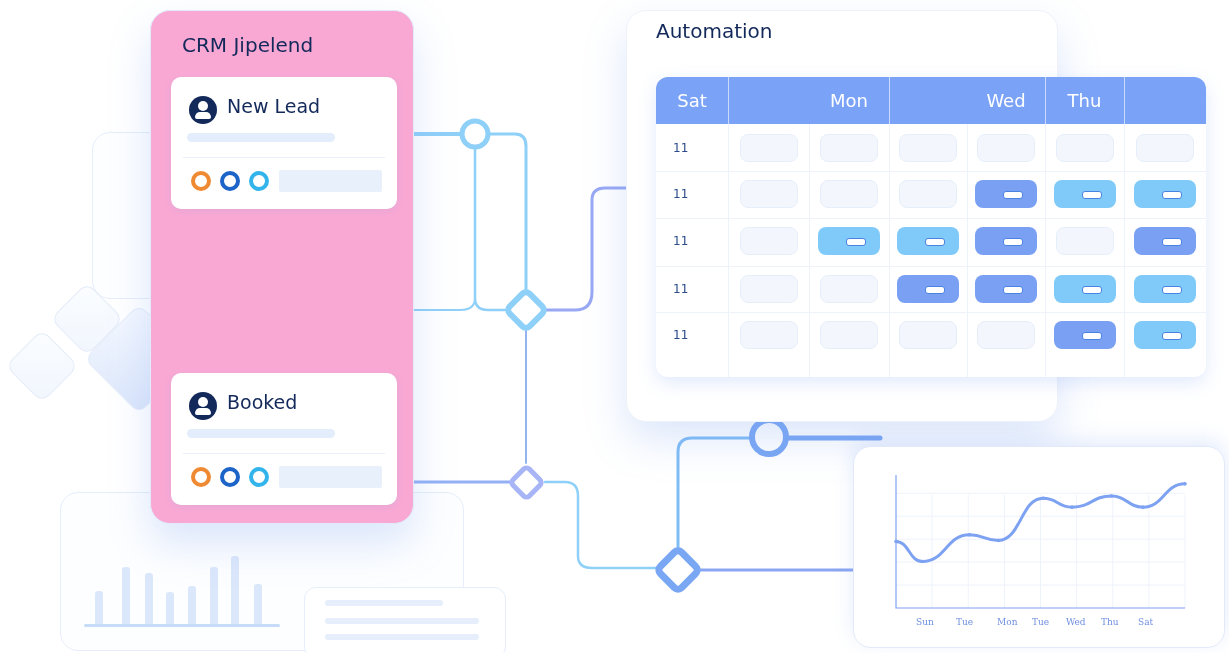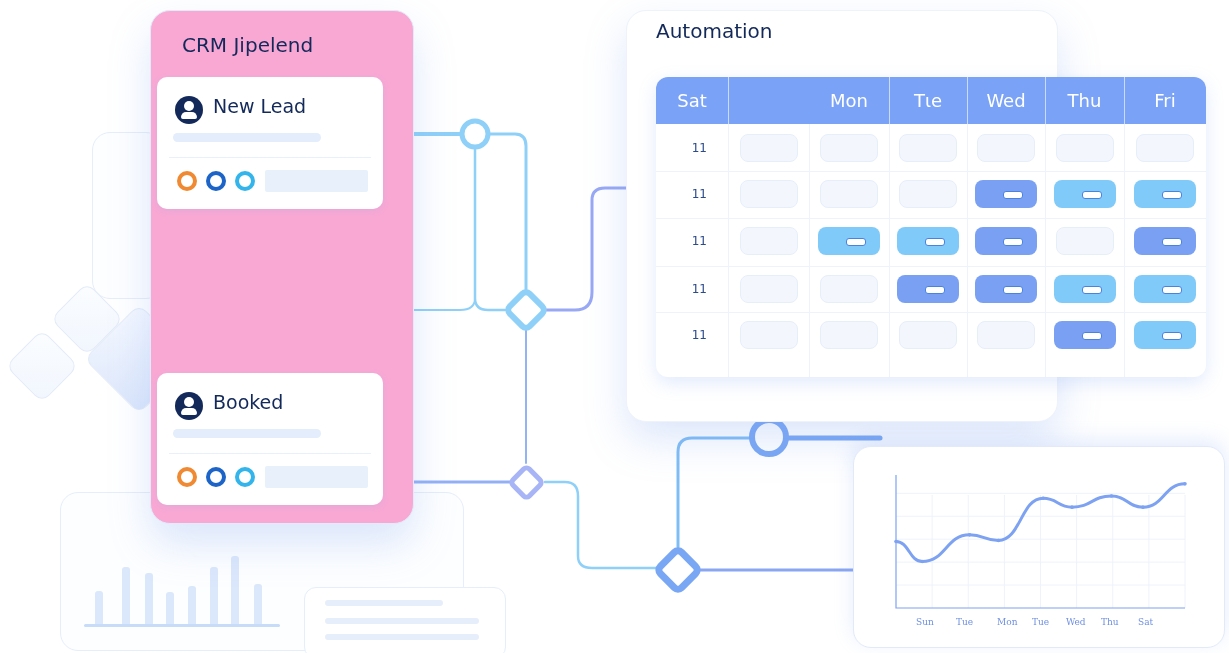--- a/index.html
+++ b/index.html
@@ -5,41 +5,41 @@
   html,body{margin:0;padding:0;}
   body{width:1229px;height:653px;position:relative;overflow:hidden;background:#ffffff;font-family:"DejaVu Sans","Liberation Sans",sans-serif;color:#0f2a5c;}
   .abs{position:absolute;}
   
   .bg-panel{position:absolute;border:1px solid #e6eefb;border-radius:18px;background:#fdfeff;}
   .diamond{position:absolute;width:50px;height:50px;transform:rotate(45deg);border:1px solid #e3ebf8;border-radius:10px;background:linear-gradient(135deg,#fbfdff,#f1f6fe);}
   .diamond.big{width:76px;height:76px;background:linear-gradient(135deg,#f6f9ff,#dbe6fb);}
   
   .crm{position:absolute;left:150px;top:10px;width:262px;height:512px;border-radius:20px;background:#f9a8d4;border:1px solid #e1ebfb;box-shadow:0 20px 40px rgba(120,160,240,.25);}
   .crm-title{position:absolute;left:31px;top:22px;font-size:20px;color:#13295a;}
-  .card{position:absolute;left:6px;width:226px;height:132px;background:#fff;border-radius:10px;box-shadow:0 2px 6px rgba(140,170,230,.18);}
+  .card{position:absolute;left:20px;width:226px;height:132px;background:#fff;border-radius:10px;box-shadow:0 2px 6px rgba(140,170,230,.18);}
   .card .avatar{position:absolute;left:18px;top:19px;width:28px;height:28px;border-radius:50%;background:#13295a;}
   .card .avatar::before{content:"";position:absolute;left:9px;top:5px;width:10px;height:10px;border-radius:50%;background:#fff;}
   .card .avatar::after{content:"";position:absolute;left:6px;top:16px;width:16px;height:7px;border-radius:8px 8px 3px 3px;background:#fff;}
   .card .name{position:absolute;left:56px;top:18px;font-size:19px;color:#13295a;}
   .card .bar{position:absolute;left:16px;top:56px;width:148px;height:9px;border-radius:5px;background:#e3edfc;}
   .card .sep{position:absolute;left:12px;right:12px;top:80px;height:1px;background:#e8f0fb;}
   .dot{position:absolute;top:94px;width:12px;height:12px;border-radius:50%;border:4px solid;background:#fff;}
   .dot.o{left:20px;border-color:#f08a32;}
   .dot.b{left:49px;border-color:#1c64c8;}
   .dot.c{left:78px;border-color:#33b5ec;}
   .card .field{position:absolute;left:108px;top:93px;width:103px;height:22px;background:#e8f0fc;border-radius:2px;}
   
   .auto-bg{position:absolute;left:626px;top:10px;width:430px;height:410px;border-radius:20px;background:#fff;border:1px solid #edf2fb;box-shadow:0 18px 40px rgba(120,160,240,.25);}
   .auto-title{position:absolute;left:656px;top:19px;font-size:20px;color:#13295a;}
   .cal{position:absolute;left:656px;top:77px;width:550px;height:300px;background:#fff;border-radius:12px;box-shadow:0 6px 18px rgba(120,160,240,.22);overflow:hidden;}
   .cal-head{position:absolute;left:0;top:0;width:100%;height:47px;background:#7aa2f6;}
   .cal-head .h{position:absolute;top:0;height:47px;line-height:47px;text-align:center;color:#fff;font-size:18px;border-right:1px solid rgba(255,255,255,.6);}
   .cal .vline{position:absolute;top:47px;bottom:0;width:1px;background:#eef3fb;}
   .cal .hline{position:absolute;left:0;right:0;height:1px;background:#eef3fb;}
-  .rowlbl{position:absolute;left:17px;width:34px;height:26px;line-height:26px;text-align:right;font-size:12px;color:#2b4b8a;background:#fff;border-radius:6px;}
+  .rowlbl{position:absolute;left:17px;width:34px;height:26px;line-height:26px;text-align:left;font-size:12px;color:#2b4b8a;background:#fff;border-radius:6px;}
   .cell{position:absolute;width:58px;height:28px;border-radius:8px;}
   .cell.empty{background:#f3f7fd;border:1px solid #e6eefa;width:56px;height:26px;}
   .cell.dark{background:#7aa0f4;}
   .cell.light{background:#7fcaf9;}
   .cell .pill{position:absolute;right:14px;top:11px;width:18px;height:6px;border-radius:3px;background:#fff;border:1px solid #4a82e0;}
   
   .chart-card{position:absolute;left:853px;top:446px;width:370px;height:200px;border-radius:18px;background:#fff;border:1px solid #e2eafa;box-shadow:0 -6px 20px rgba(120,160,240,.2);}
   .tick{position:absolute;top:617px;font-size:9px;color:#6f8fe0;font-family:"DejaVu Serif",serif;}
   
   .mini-bar{position:absolute;width:8px;background:#dbe7fb;border-radius:3px 3px 0 0;}
@@ -120,24 +120,22 @@
     <div class="field"></div>
   </div>
 </div>
 
 <div class="auto-bg"></div>
 <div class="auto-title">Automation</div>
 <div class="cal" id="cal">
   <div class="cal-head">
     <div class="h" style="left:0;width:72px;">Sat</div>
     <div class="h" style="left:153px;width:80px;">Mon</div>
-    <div class="h" style="left:233px;width:78px;">Tιe</div>
     <div class="h" style="left:311px;width:78px;">Wed</div>
     <div class="h" style="left:389px;width:79px;">Thu</div>
-    <div class="h" style="left:468px;width:82px;border-right:none;">Fri</div>
   </div>
 <div class="vline" style="left: 72px;"></div>
     <div class="vline" style="left: 153px;"></div>
     <div class="vline" style="left: 233px;"></div>
     <div class="vline" style="left: 311px;"></div>
     <div class="vline" style="left: 389px;"></div>
     <div class="vline" style="left: 468px;"></div>
     <div class="rowlbl" style="top: 58px;">11</div>
     <div class="cell empty" style="width: 56px; left: 83.5px; top: 57px;"></div>
     <div class="cell empty" style="width: 56px; left: 164px; top: 57px;"></div>

